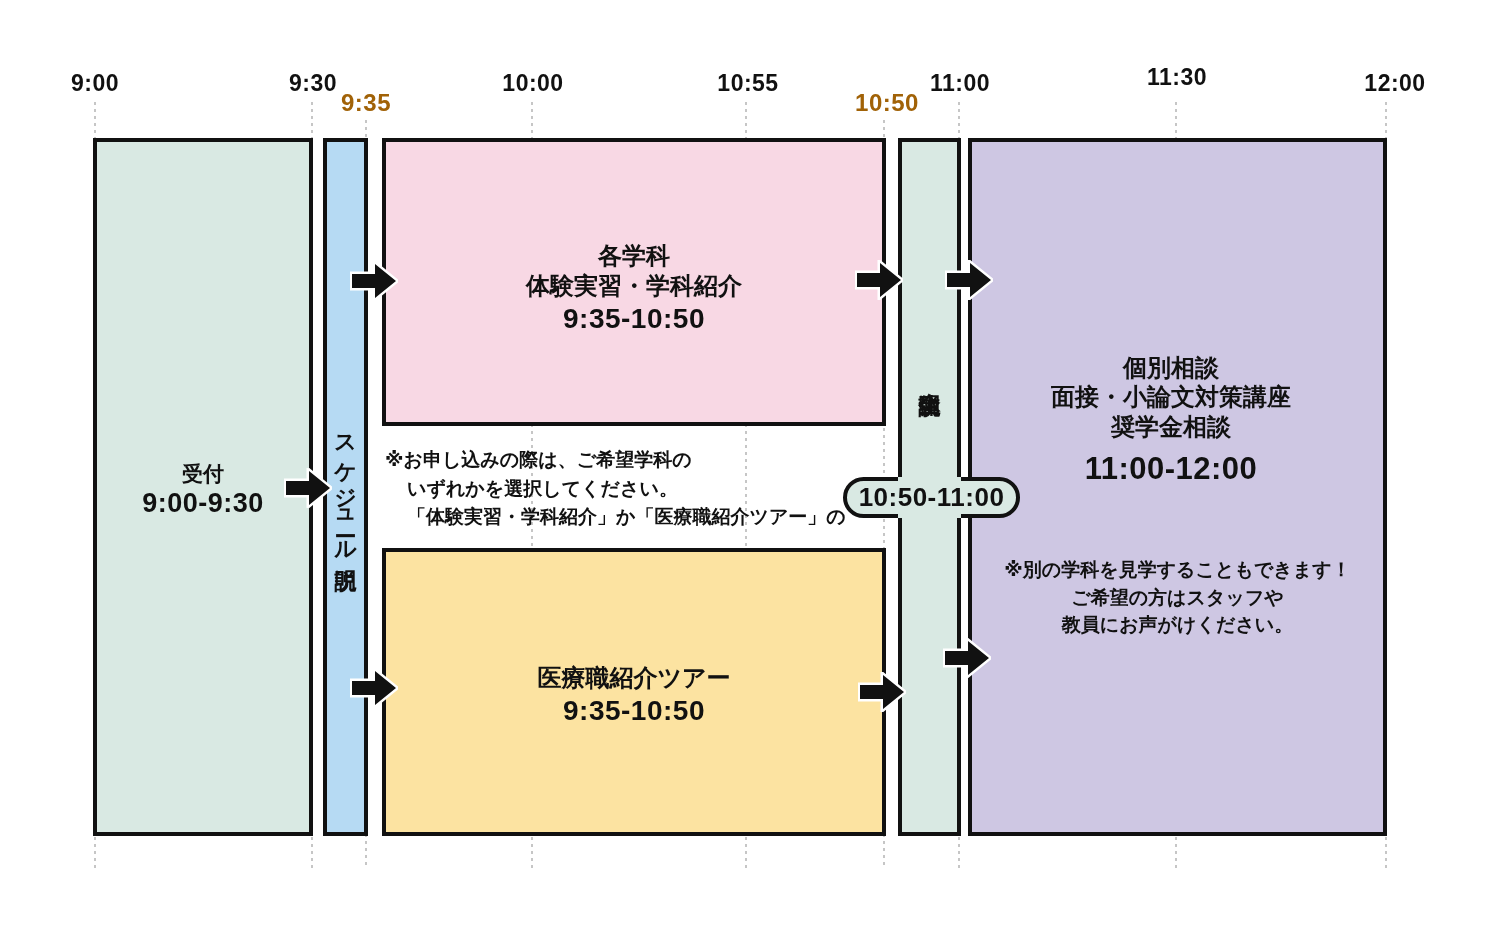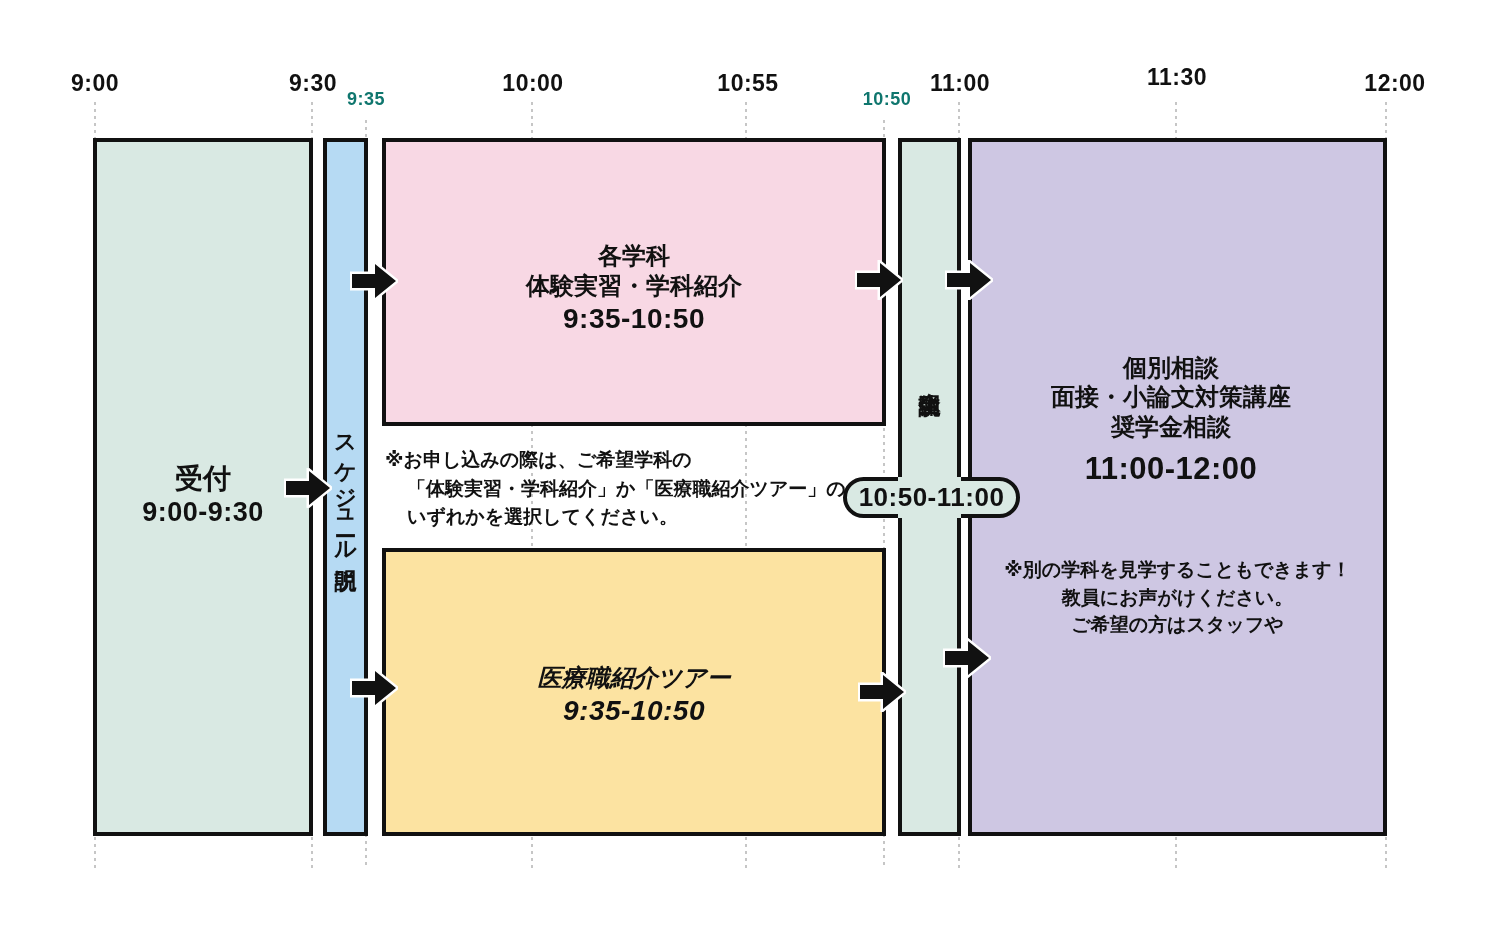--- a/index.html
+++ b/index.html
@@ -3,35 +3,35 @@
 <meta charset="utf-8">
 <style>
   html,body{margin:0;padding:0;background:#ffffff;}
   .canvas{
     position:relative;width:1500px;height:947px;overflow:hidden;
     font-family:"Liberation Sans","DejaVu Sans",sans-serif;
     font-weight:bold;color:#111111;background:#ffffff;
   }
   
   .tick{position:absolute;transform:translateX(-50%);font-size:23px;letter-spacing:0.5px;white-space:nowrap;z-index:6;}
-  .tick.gray{color:#0f766e;font-size:18px;}
+  .tick.gray{color:#a16207;font-size:24px;}
   
   .gridline{position:absolute;width:2px;z-index:0;
     background-image:repeating-linear-gradient(to bottom,#c6c6c6 0 3px,transparent 3px 7px);}
   
   .box{position:absolute;border:4px solid #111111;box-sizing:border-box;z-index:1;}
   .bg-teal{background:#d9e9e3;}
   .bg-blue{background:#b6daf3;}
   .bg-pink{background:#f8d8e4;}
   .bg-yellow{background:#fce3a1;}
   .bg-purple{background:#cec7e3;}
   
   .tblock{position:absolute;text-align:center;z-index:4;line-height:1.25;}
   .t24{font-size:24px;}
-  .t25{font-size:28px;}
+  .t25{font-size:21px;}
   .time27{font-size:27px;letter-spacing:0.5px;}
   .time28{font-size:28px;letter-spacing:0.5px;}
   .time31{font-size:31px;letter-spacing:0.5px;}
   .note{font-size:19px;line-height:1.45;text-align:center;}
   .leftnote{position:absolute;text-align:left;z-index:4;font-size:19px;line-height:1.5;}
   .leftnote .indent{padding-left:22px;}
   
   .vwrap{position:absolute;display:flex;justify-content:center;z-index:4;}
   .vtext{writing-mode:vertical-rl;text-orientation:mixed;font-size:22px;letter-spacing:1px;line-height:1;}
   
@@ -88,46 +88,46 @@
   <div class="vwrap" style="left:323px;top:138px;width:45px;height:698px;align-items:center;">
     <div class="vtext">スケジュール説明</div>
   </div>
 
   <div class="tblock" style="left:382px;top:241px;width:504px;">
     <div class="t24">各学科</div>
     <div class="t24">体験実習・学科紹介</div>
     <div class="time28">9:35-10:50</div>
   </div>
 
-  <div class="tblock" style="left:382px;top:663px;width:504px;font-style:italic;">
+  <div class="tblock" style="left:382px;top:663px;width:504px;">
     <div class="t24">医療職紹介ツアー</div>
     <div class="time28">9:35-10:50</div>
   </div>
 
   <div class="vwrap" style="left:898px;top:375px;width:63px;">
     <div class="vtext">全体説明</div>
   </div>
 
   <div class="tblock" style="left:968px;top:353px;width:406px;line-height:1.22;">
     <div class="t24">個別相談</div>
     <div class="t24">面接・小論文対策講座</div>
     <div class="t24">奨学金相談</div>
     <div class="time31" style="margin-top:9px;">11:00-12:00</div>
   </div>
 
   <div class="tblock note" style="left:968px;top:556px;width:419px;">
     <div>※別の学科を見学することもできます！</div>
+    <div>ご希望の方はスタッフや</div>
     <div>教員にお声がけください。</div>
-    <div>ご希望の方はスタッフや</div>
   </div>
 
   <div class="leftnote" style="left:385px;top:446px;width:490px;">
     <div>※お申し込みの際は、ご希望学科の</div>
+    <div class="indent">いずれかを選択してください。</div>
     <div class="indent">「体験実習・学科紹介」か「医療職紹介ツアー」の</div>
-    <div class="indent">いずれかを選択してください。</div>
   </div>
 
   <svg class="arrow" style="left:284px;top:468px;" viewBox="0 0 48 40">
       <path d="M2 13 H25 V3 L46 20 L25 37 V27 H2 Z"></path>
     </svg>
   <svg class="arrow" style="left:350px;top:261px;" viewBox="0 0 48 40">
       <path d="M2 13 H25 V3 L46 20 L25 37 V27 H2 Z"></path>
     </svg>
   <svg class="arrow" style="left:350px;top:668px;" viewBox="0 0 48 40">
       <path d="M2 13 H25 V3 L46 20 L25 37 V27 H2 Z"></path>

